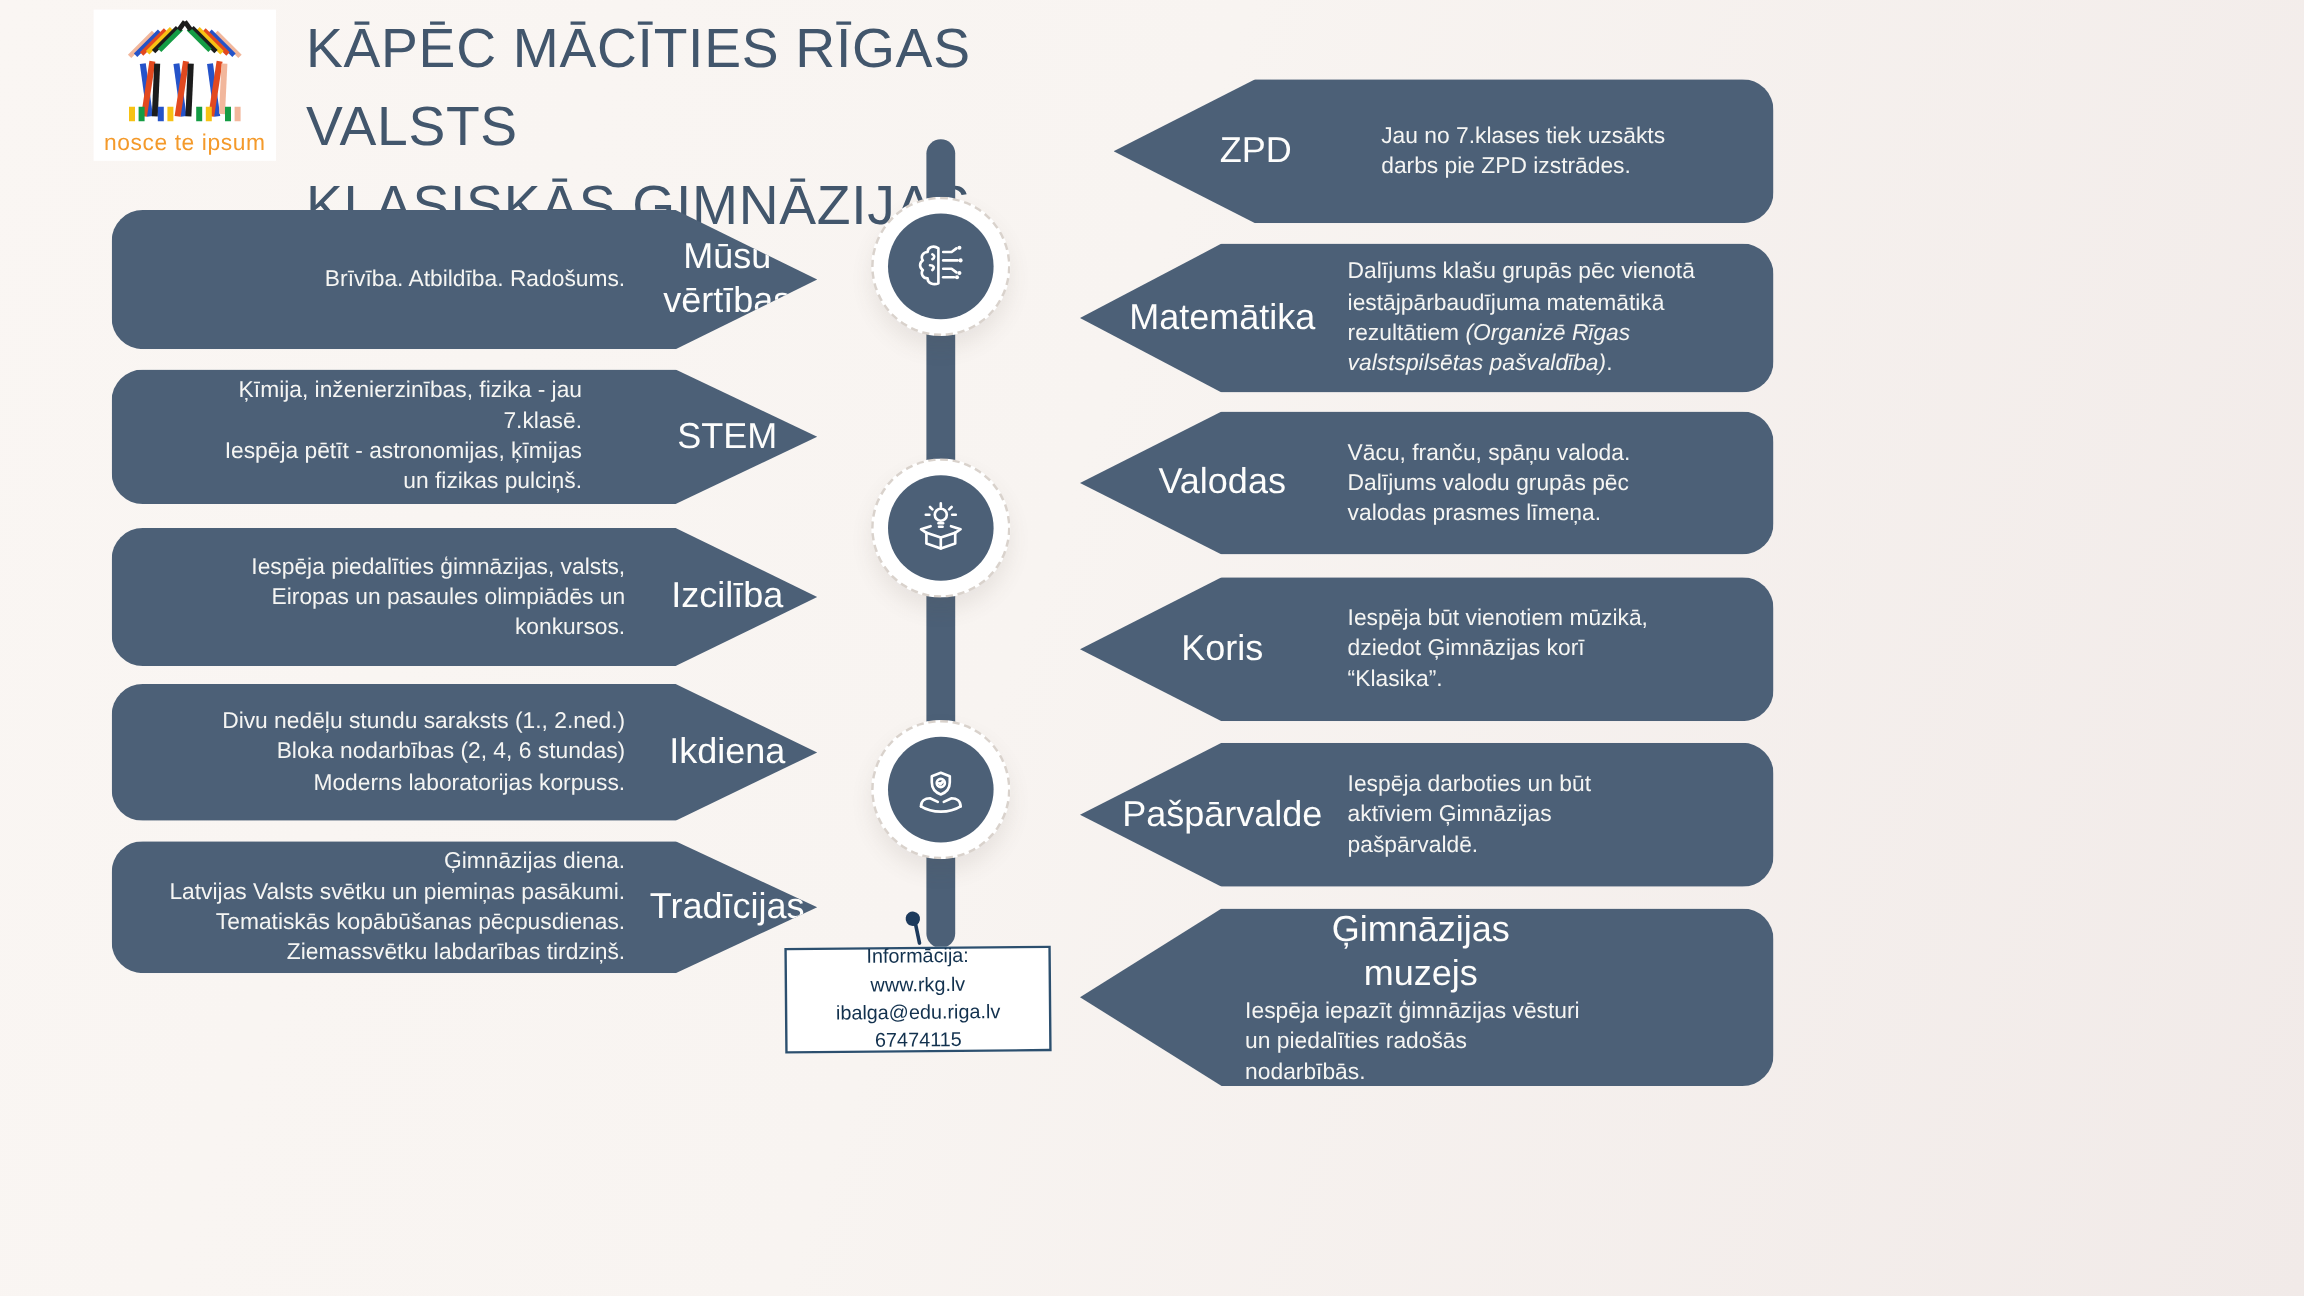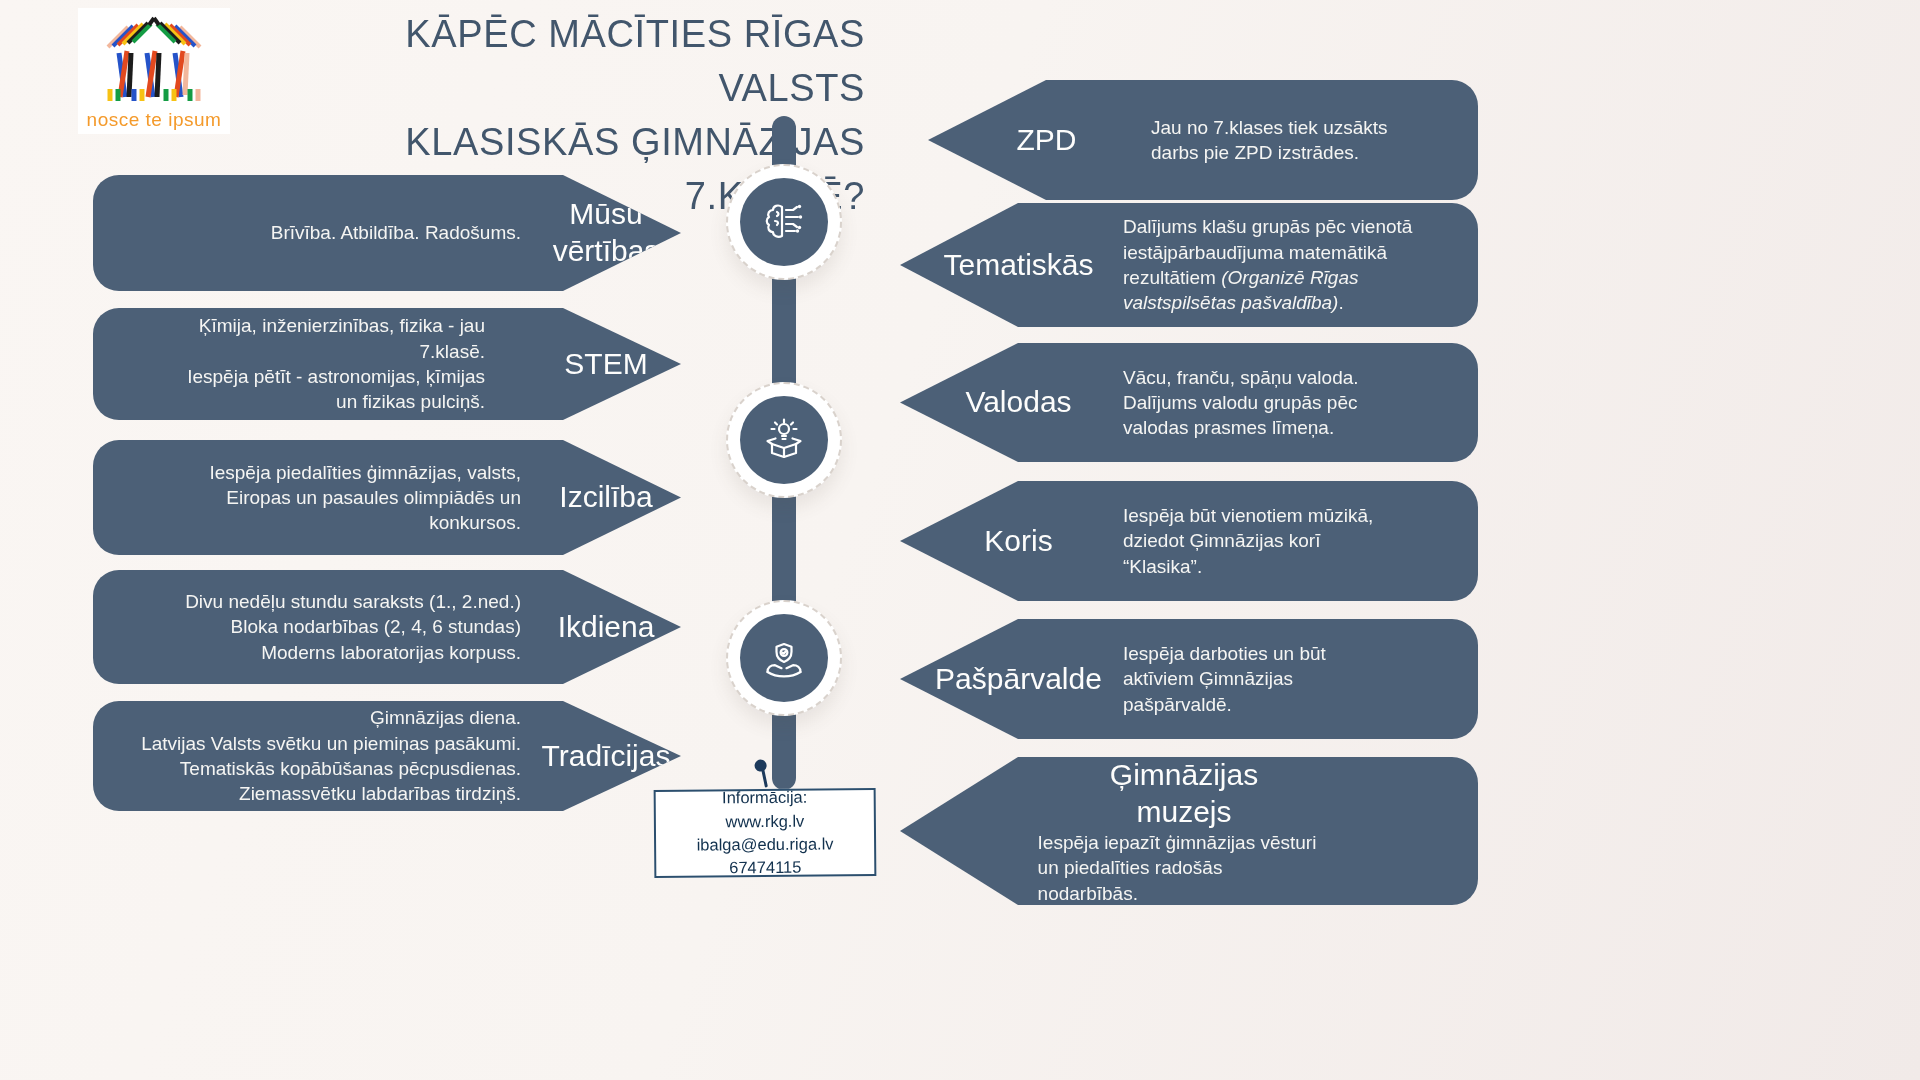--- a/index.html
+++ b/index.html
@@ -6,22 +6,22 @@
   .stage{
     position:relative;width:1920px;height:1080px;overflow:hidden;
     background:linear-gradient(110deg,#faf6f3 0%,#f8f4f1 45%,#f1eae8 100%);
     font-family:"Liberation Sans",sans-serif;
   }
   
   .logo-box{position:absolute;left:78px;top:8px;width:152px;height:126px;background:#ffffff;
     box-sizing:border-box;display:flex;flex-direction:column;align-items:center;justify-content:flex-end;padding-bottom:5px;}
   .logo-art{position:absolute;top:5px;left:50%;transform:translateX(-50%);}
   .logo-motto{color:#f49a2b;font-size:19px;letter-spacing:0.5px;line-height:1;}
-  .title{position:absolute;left:255px;top:8px;width:610px;text-align:right;color:#42566c;
-    font-size:38px;line-height:1.42;font-weight:500;letter-spacing:0.6px;}
+  .title{position:absolute;left:255px;top:8px;width:610px;text-align:left;color:#42566c;
+    font-size:46px;line-height:1.42;font-weight:500;letter-spacing:0.6px;}
   
   .tl-bar{position:absolute;left:772px;top:116px;width:24px;height:674px;border-radius:12px;background:#4c6077;}
   .tl-node{position:absolute;left:726px;width:116px;height:116px;border-radius:50%;background:#ffffff;
     border:2px dashed #d9d2cc;box-sizing:border-box;display:flex;align-items:center;justify-content:center;
     box-shadow:0 10px 18px rgba(90,80,70,0.10);}
   .tl-node-inner{width:88px;height:88px;border-radius:50%;background:#4c6077;display:flex;align-items:center;justify-content:center;}
   .node-1{top:164px;} .node-2{top:382px;} .node-3{top:600px;}
   
   .banner{position:absolute;background:#4c6077;color:#f5f5f3;display:flex;align-items:center;box-sizing:border-box;border-radius:26px;}
   .banner .body{font-size:19px;line-height:1.33;white-space:pre-line;}
@@ -29,21 +29,21 @@
   .banner.left{left:93px;width:588px;padding-left:0;
     clip-path:polygon(0 0, calc(100% - 118px) 0, 100% 50%, calc(100% - 118px) 100%, 0 100%);}
   .banner.left .body{flex:1;text-align:right;}
   .banner.left .label{width:150px;margin-left:10px;flex:none;text-align:center;}
   .banner.right{left:900px;width:578px;padding-right:36px;
     clip-path:polygon(0 50%, 118px 0, 100% 0, 100% 100%, 118px 100%);}
   .banner.right .label{width:185px;margin-left:26px;flex:none;text-align:center;}
   .banner.right .body{flex:1;margin-left:12px;text-align:left;}
   .bl-1{top:175px;height:116px;} .bl-2{top:308px;height:112px;gap:36px;} .bl-3{top:440px;height:115px;}
   .bl-4{top:570px;height:114px;} .bl-5{top:701px;height:110px;}
-  .br-1{top:80px;height:120px;left:928px !important;width:550px !important;}
+  .br-1{top:66px;height:120px;left:928px !important;width:550px !important;}
   .br-2{top:203px;height:124px;} .br-3{top:343px;height:119px;} .br-4{top:481px;height:120px;}
   .br-5{top:619px;height:120px;} .br-6{top:757px;height:148px;flex-direction:column;}
   .br-6 .label{text-align:right;}
   .em{font-style:italic;}
   
   .info-box{position:absolute;left:654px;top:789px;width:222px;height:88px;background:#ffffff;
     border:2px solid #2c4f6e;transform:rotate(-0.5deg);box-sizing:border-box;
     display:flex;flex-direction:column;justify-content:center;text-align:center;
     color:#12314e;font-size:16.5px;line-height:1.42;}
   .pin{position:absolute;left:750px;top:758px;transform:rotate(10deg);}
@@ -181,21 +181,21 @@
 Ziemassvētku labdarības tirdziņš.</div>
     <div class="label">Tradīcijas</div>
   </div>
 
   <div class="banner right br-1">
     <div class="label">ZPD</div>
     <div class="body">Jau no 7.klases tiek uzsākts
 darbs pie ZPD izstrādes.</div>
   </div>
   <div class="banner right br-2">
-    <div class="label">Tematiskās</div>
+    <div class="label">Matemātika</div>
     <div class="body"><span>Dalījums klašu grupās pēc vienotā
 iestājpārbaudījuma matemātikā
 rezultātiem </span><span class="em">(Organizē Rīgas
 valstspilsētas pašvaldība)</span><span>.</span></div>
   </div>
   <div class="banner right br-3">
     <div class="label">Valodas</div>
     <div class="body">Vācu, franču, spāņu valoda.
 Dalījums valodu grupās pēc
 valodas prasmes līmeņa.</div>

